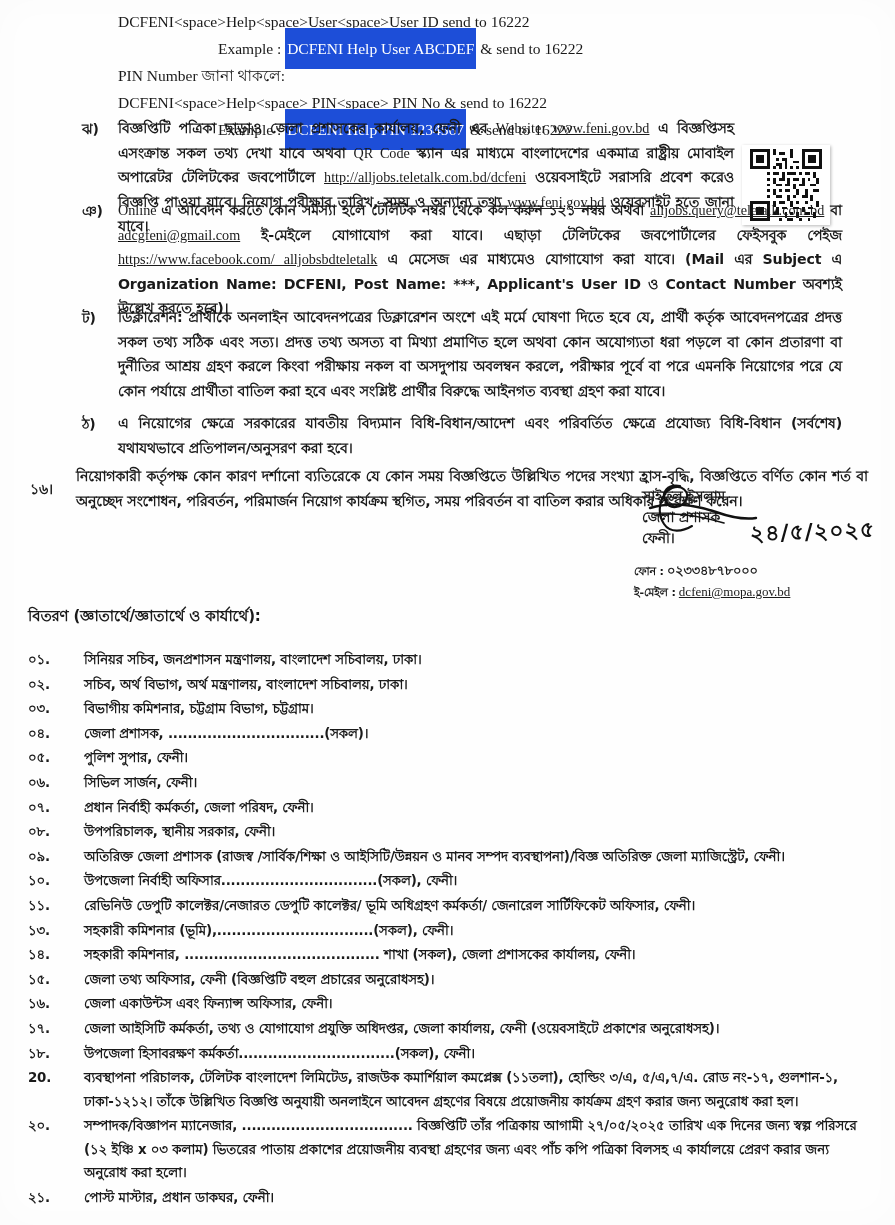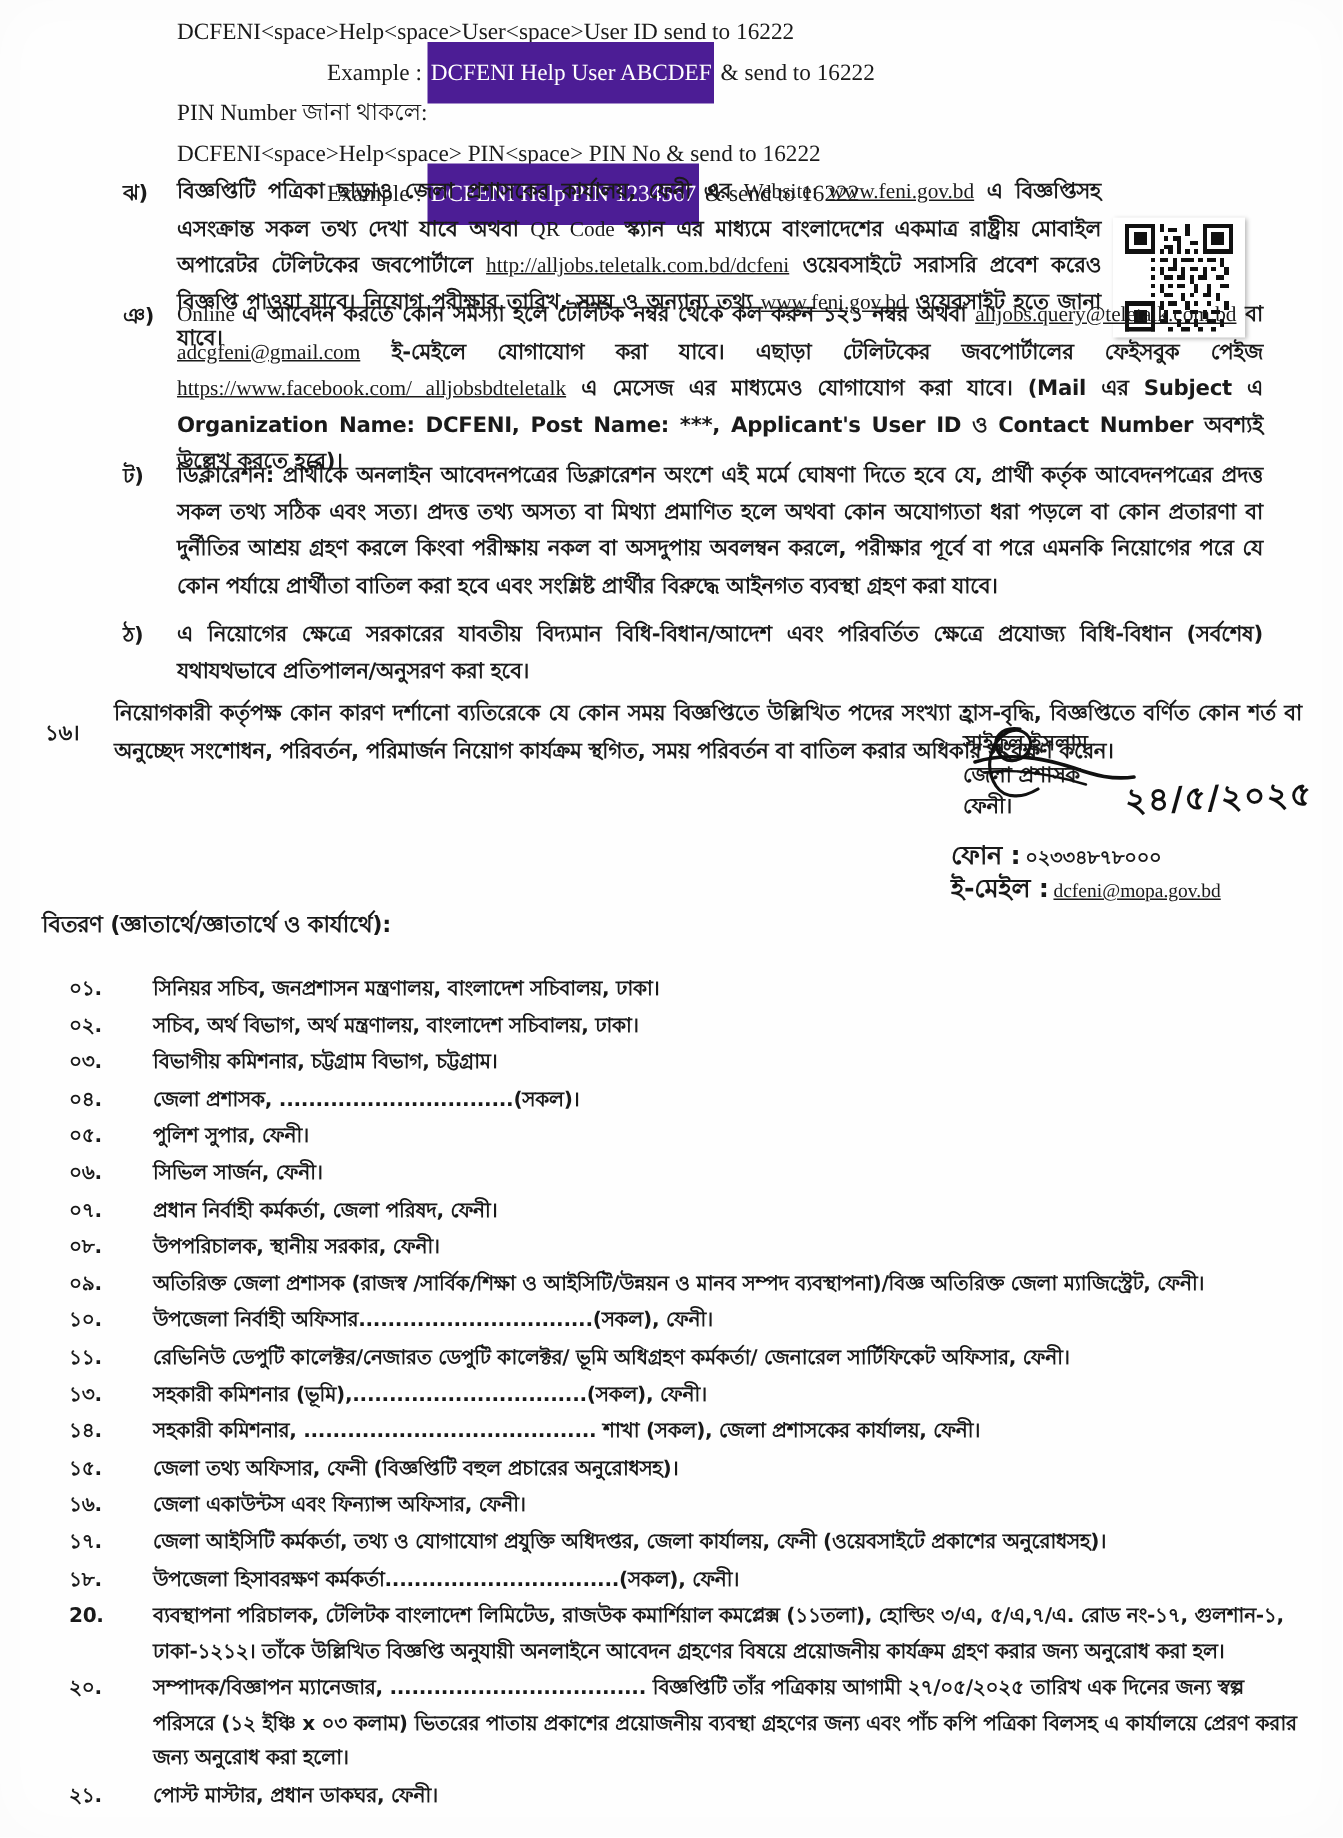--- a/index.html
+++ b/index.html
@@ -26,21 +26,21 @@
   .bn {
     font-family: "DejaVu Sans", "Liberation Sans", sans-serif;
     font-weight: 700;
     letter-spacing: -0.2px;
   }
   .lat {
     font-family: "Liberation Serif", "DejaVu Serif", serif;
   }
   .u { text-decoration: underline; text-underline-offset: 1px; }
   .hl {
-    background: #4c1d95;
+    background: #1d4ed8;
     color: #ffffff;
     padding: 12px 2px;
     font-family: "Liberation Serif", serif;
   }
   
   .sms-block {
     position: absolute;
     left: 118px;
     top: 8px;
     width: 640px;
@@ -139,41 +139,40 @@
     letter-spacing: 1px;
     transform: rotate(-2deg);
     color: #111;
   }
   .sig-contact {
     margin-top: 12px;
     margin-left: 34px;
     font-size: 13px;
     line-height: 20px;
   }
-  .sig-contact .lbl { font-size: 17px; margin-top: 16px; }
+  .sig-contact .lbl { font-size: 11px; margin-top: 16px; }
 
   
   .dist-heading {
     position: absolute;
     left: 28px;
     top: 605px;
     font-size: 15px;
     line-height: 22px;
   }
   .dist-list {
     position: absolute;
     left: 28px;
     top: 648px;
     width: 845px;
   }
   .dist-row {
     display: flex;
     align-items: flex-start;
     margin-bottom: 1px;
-    margin-left: 18px;
   }
   .dist-num {
     flex: 0 0 56px;
     font-size: 13.4px;
     line-height: 23.6px;
   }
   .dist-txt {
     flex: 1 1 auto;
     font-size: 13.4px;
     line-height: 23.6px;

